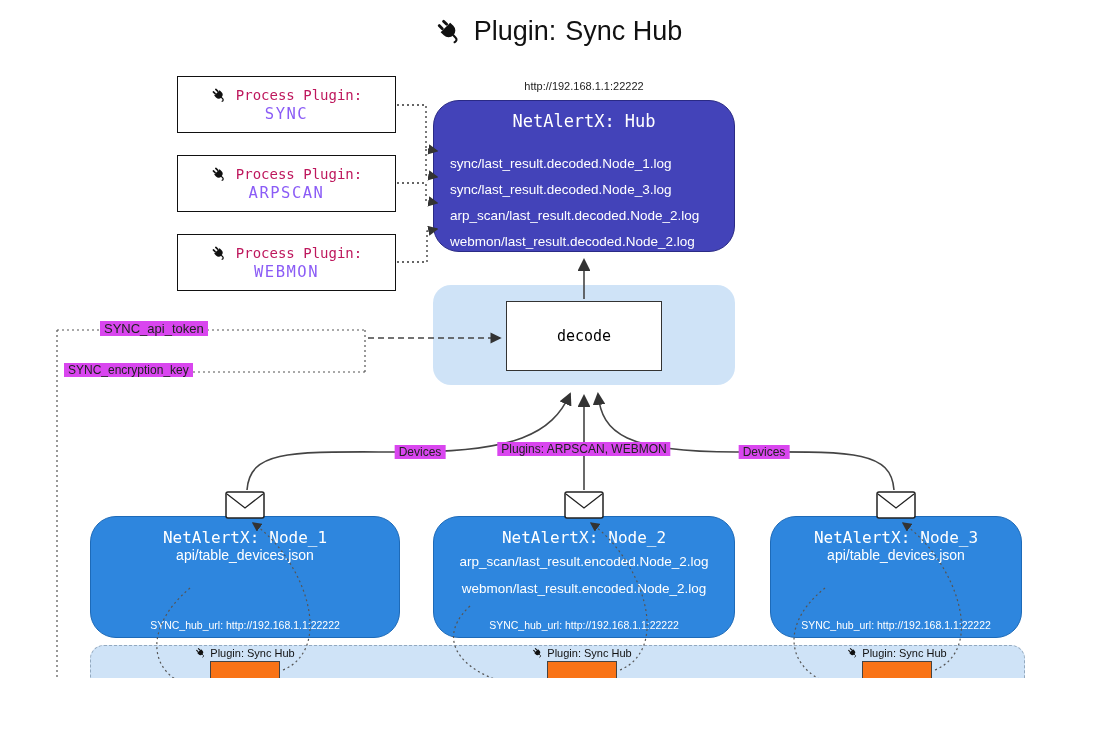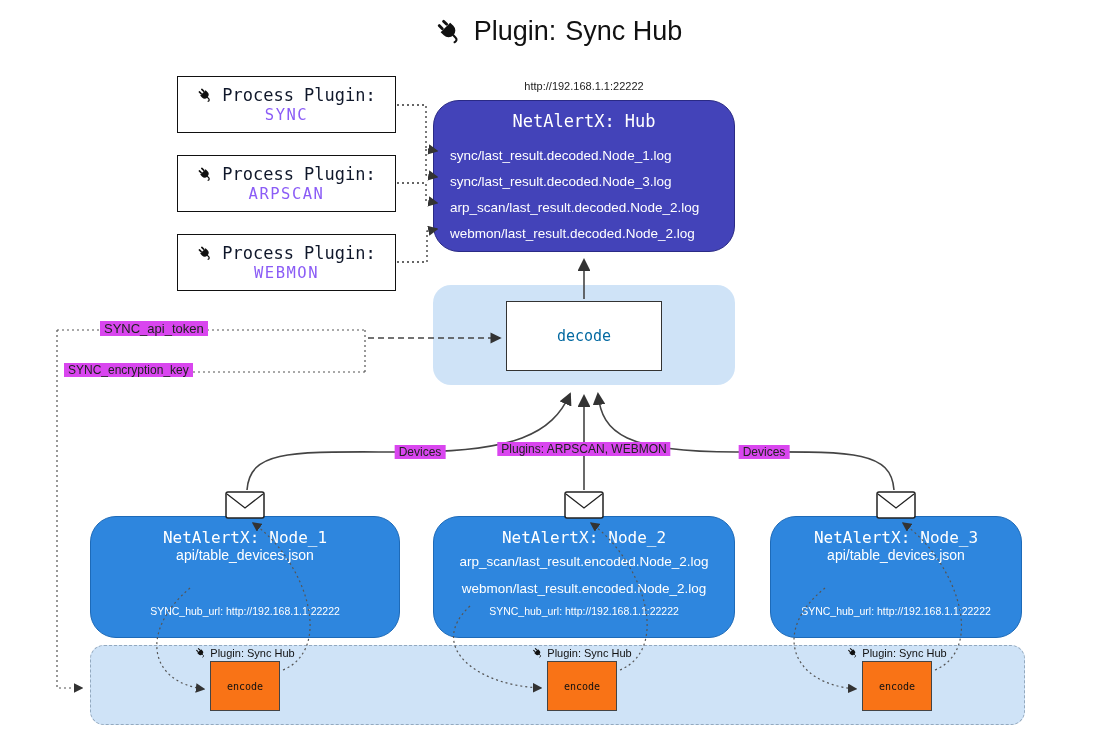--- a/index.html
+++ b/index.html
@@ -1,58 +1,58 @@
 <!DOCTYPE html>
 <html style="--hub-fill: #4343b9; --node-fill: #2e86de; --panel-fill: #cfe3f7; --line-color: #444444;"><head>
 <meta charset="utf-8">
 <style>
   *{margin:0;padding:0;box-sizing:border-box}
   html,body{background:#fff}
-  .canvas{position:relative;width:1117px;height:754px;background:#fff;
+  .canvas{position:relative;width:1117px;height:678px;background:#fff;
           font-family:"Liberation Sans",sans-serif;overflow:hidden;color:#111}
   b{font-weight:normal}
 
   .page-title{position:absolute;top:16px;left:0;right:0;display:flex;justify-content:center;
           align-items:center;gap:9px;font-size:27px;color:#111;z-index:2}
   .page-title .plug{width:30px;height:30px}
 
   .pp-box{position:absolute;left:177px;width:219px;height:57px;background:#fff;border:1.4px solid #111;
           display:flex;flex-direction:column;align-items:center;justify-content:center;gap:1px;z-index:2}
   .pp-line1{display:flex;align-items:center;gap:8px;font-family:"DejaVu Sans Mono",monospace;
-          font-size:17px;color:#0f172a}
+          font-size:14px;color:#be185d}
   .pp-line1 .plug{width:17px;height:17px}
   .pp-name{font-family:"DejaVu Sans Mono",monospace;font-size:15.5px;letter-spacing:1.5px;color:#8b5cf6}
 
   .hub{position:absolute;left:433px;top:100px;width:302px;height:152px;
           background:var(--hub-fill,#4343b9);border:1px solid #2a2a85;border-radius:26px;color:#fff;z-index:2}
   .hub-title{display:flex;justify-content:center;gap:10px;margin-top:10px;
           font-family:"DejaVu Sans Mono",monospace;font-size:17px}
-  .hub-lines{margin-top:12px}
+  .hub-lines{margin-top:20px}
   .hub-line{height:26px;line-height:26px;padding-left:16px;font-size:13.5px;white-space:nowrap}
   .hub-url{position:absolute;left:433px;top:80px;width:302px;text-align:center;font-size:11px;color:#222;z-index:2}
 
   .panel{position:absolute;background:var(--panel-fill,#cfe3f7);z-index:1}
   .decode-panel{left:433px;top:285px;width:302px;height:100px;border-radius:18px}
   .encode-panel{left:90px;top:645px;width:935px;height:80px;border-radius:14px;border:1.4px dashed #93a9bf}
 
   .decode-box{position:absolute;left:506px;top:301px;width:156px;height:70px;background:#fff;
           border:1.6px solid #333;display:flex;align-items:center;justify-content:center;
-          font-family:"DejaVu Sans Mono",monospace;font-size:15px;color:#0369a1;z-index:3}
+          font-family:"DejaVu Sans Mono",monospace;font-size:15px;color:#000000;z-index:3}
 
   .node{position:absolute;top:516px;height:122px;background:var(--node-fill,#2e86de);
           border:1px solid #1d6ab8;border-radius:26px;color:#fff;z-index:2}
   .node1{left:90px;width:310px}
   .node2{left:433px;width:302px}
   .node3{left:770px;width:252px}
   .node-title{display:flex;justify-content:center;gap:10px;margin-top:11px;
           font-family:"DejaVu Sans Mono",monospace;font-size:16px}
   .node-files{text-align:center;font-size:13.5px}
   .node1 .node-files,.node3 .node-files{font-size:14px}
   .node2 .node-files{margin-top:1px;line-height:27px}
-  .node-url{position:absolute;bottom:20px;left:0;right:0;text-align:center;font-size:10.5px}
+  .node-url{position:absolute;bottom:6px;left:0;right:0;text-align:center;font-size:10.5px}
 
   .enc-group{position:absolute;top:647px;width:140px;display:flex;flex-direction:column;
           align-items:center;z-index:3}
   .eg1{left:175px}.eg2{left:512px}.eg3{left:827px}
   .enc-label{display:flex;align-items:center;gap:3px;font-size:11px;color:#111}
   .enc-label .plug{width:12px;height:12px}
   .enc-box{margin-top:2px;width:70px;height:50px;background:#f97316;border:1.5px solid #444;
           display:flex;align-items:center;justify-content:center;
           font-family:"DejaVu Sans Mono",monospace;font-size:10px;color:#111}
 

